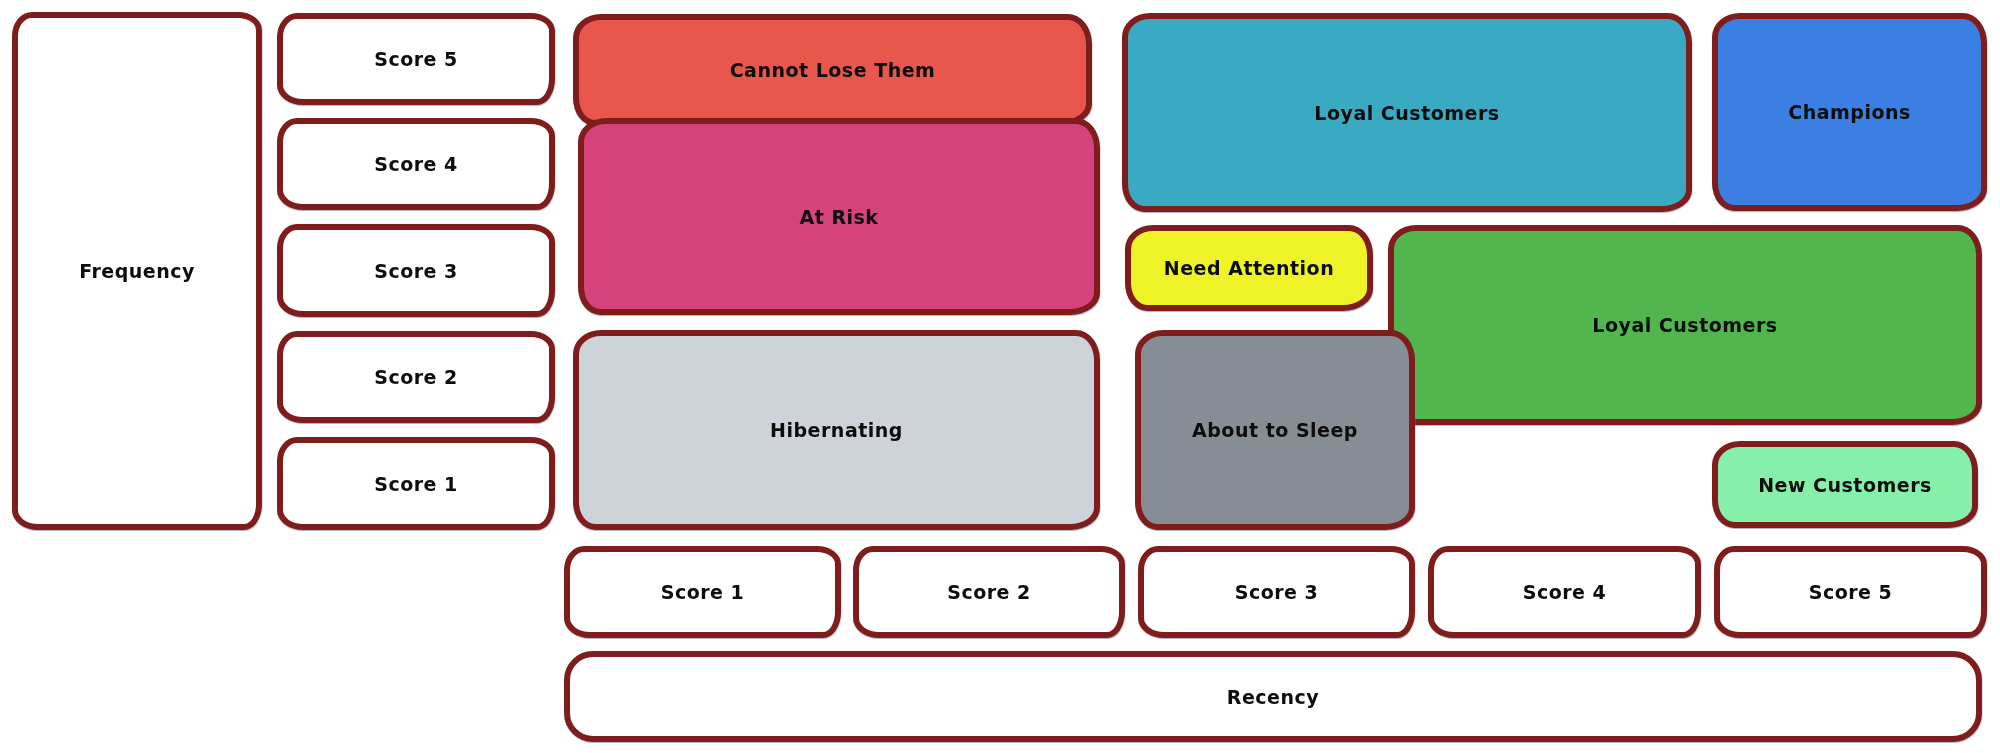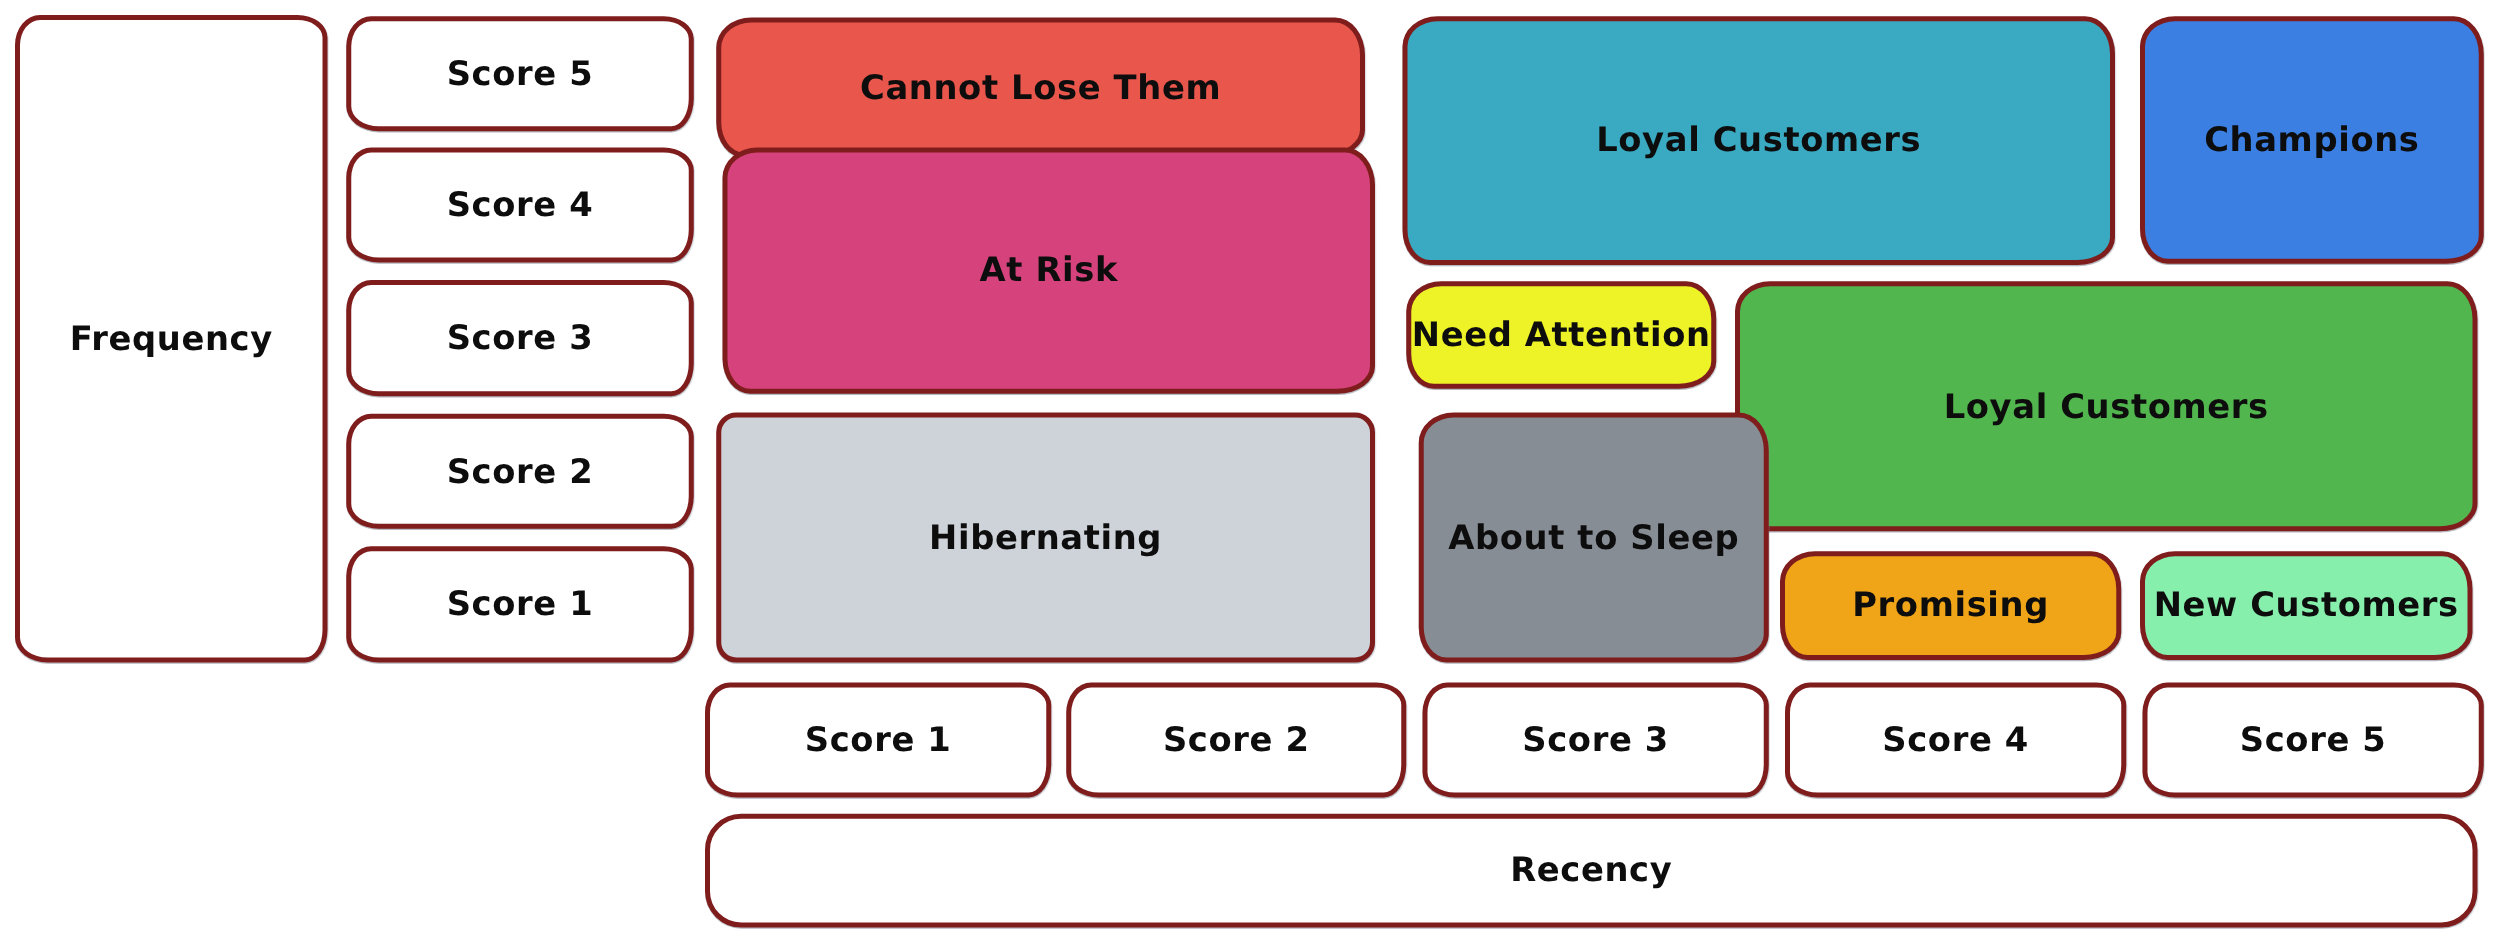--- a/index.html
+++ b/index.html
@@ -12,24 +12,24 @@
     color: #0d0d0d;
     overflow: hidden;
   }
   .box {
     position: absolute;
     box-sizing: border-box;
     display: flex;
     align-items: center;
     justify-content: center;
     text-align: center;
-    font-size: 27px;
+    font-size: 19px;
     font-weight: 600;
     letter-spacing: 0.5px;
-    border: 4px solid #7f1d1d;
+    border: 6px solid #7f1d1d;
     box-shadow: 0 1px 0 0 rgba(130,136,146,0.45), 1px 1px 0 0 rgba(130,136,146,0.25);
   }
   
   .white {
     background: #ffffff;
     border-radius: 20px 24px 18px 26px / 24px 18px 26px 20px;
   }
   .seg {
     border-radius: 28px 24px 30px 22px / 24px 30px 22px 28px;
   }
@@ -38,21 +38,21 @@
   
   #freq-axis        { left:  12px; top:  12px; width: 250px; height: 518px; }
   #fscore5          { left: 277px; top:  13px; width: 278px; height:  92px; }
   #fscore4          { left: 277px; top: 118px; width: 278px; height:  92px; }
   #fscore3          { left: 277px; top: 224px; width: 278px; height:  93px; }
   #fscore2          { left: 277px; top: 331px; width: 278px; height:  92px; }
   #fscore1          { left: 277px; top: 437px; width: 278px; height:  93px; }
 
   #cannot-lose-them { left: 573px; top:  14px; width: 519px; height:  112px; }
   #at-risk          { left: 578px; top: 118px; width: 522px; height: 197px; }
-  #hibernating      { left: 573px; top: 330px; width: 527px; height: 200px; border-radius: 16px; }
+  #hibernating      { left: 573px; top: 330px; width: 527px; height: 200px; }
   #loyal-top        { left:1122px; top:  13px; width: 570px; height: 199px; }
   #champions        { left:1712px; top:  13px; width: 275px; height: 198px; }
   #need-attention   { left:1125px; top: 225px; width: 248px; height:  86px; }
   #loyal-mid        { left:1388px; top: 225px; width: 594px; height: 200px; }
   #about-to-sleep   { left:1135px; top: 330px; width: 280px; height: 200px; }
   #promising        { left:1424px; top: 441px; width: 273px; height:  87px; }
   #new-customers    { left:1712px; top: 441px; width: 266px; height:  87px; }
 
   #rscore1          { left: 564px; top: 546px; width: 277px; height:  92px; }
   #rscore2          { left: 853px; top: 546px; width: 272px; height:  92px; }
@@ -102,23 +102,20 @@
   </div>
   <div class="box seg" id="need-attention" style="background: rgb(237, 243, 39);">
     <span class="label">Need Attention</span>
   </div>
   <div class="box seg" id="loyal-mid" style="background: rgb(82, 182, 78);">
     <span class="label">Loyal Customers</span>
   </div>
   <div class="box seg" id="about-to-sleep" style="background: rgb(135, 141, 148);">
     <span class="label">About to Sleep</span>
   </div>
-  <div class="box seg" id="promising" style="background: rgb(240, 164, 24);">
-    <span class="label">Promising</span>
-  </div>
   <div class="box seg" id="new-customers" style="background: #86efac;">
     <span class="label">New Customers</span>
   </div>
 
   <div class="box white" id="rscore1">
     <span class="label">Score 1</span>
   </div>
   <div class="box white" id="rscore2">
     <span class="label">Score 2</span>
   </div>

